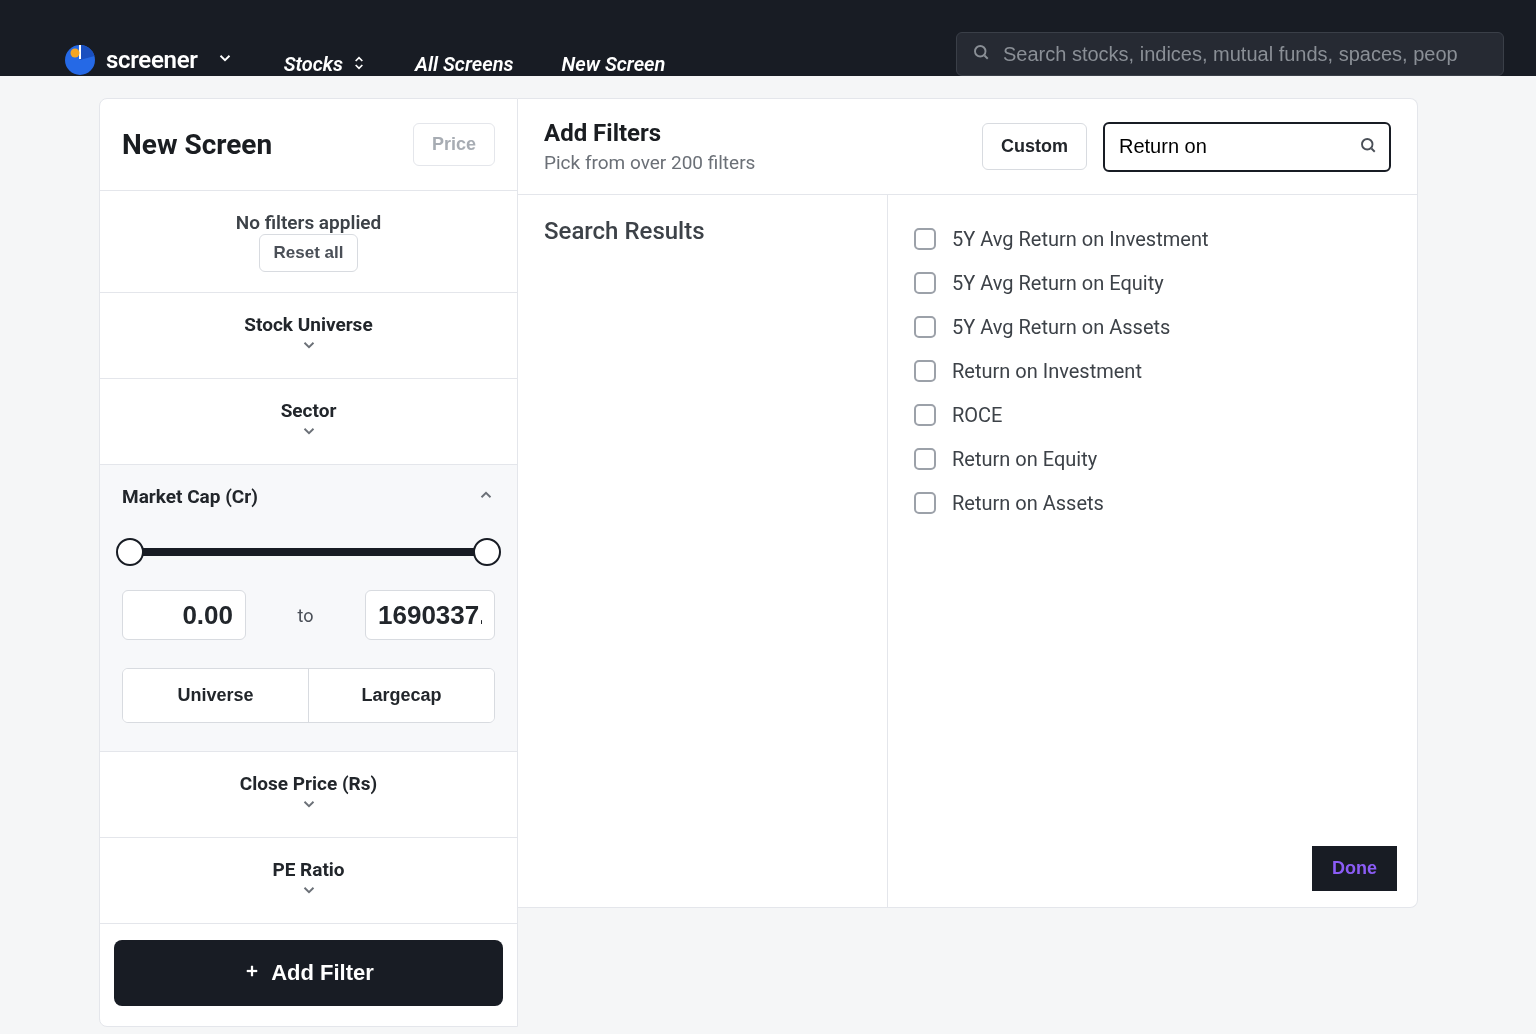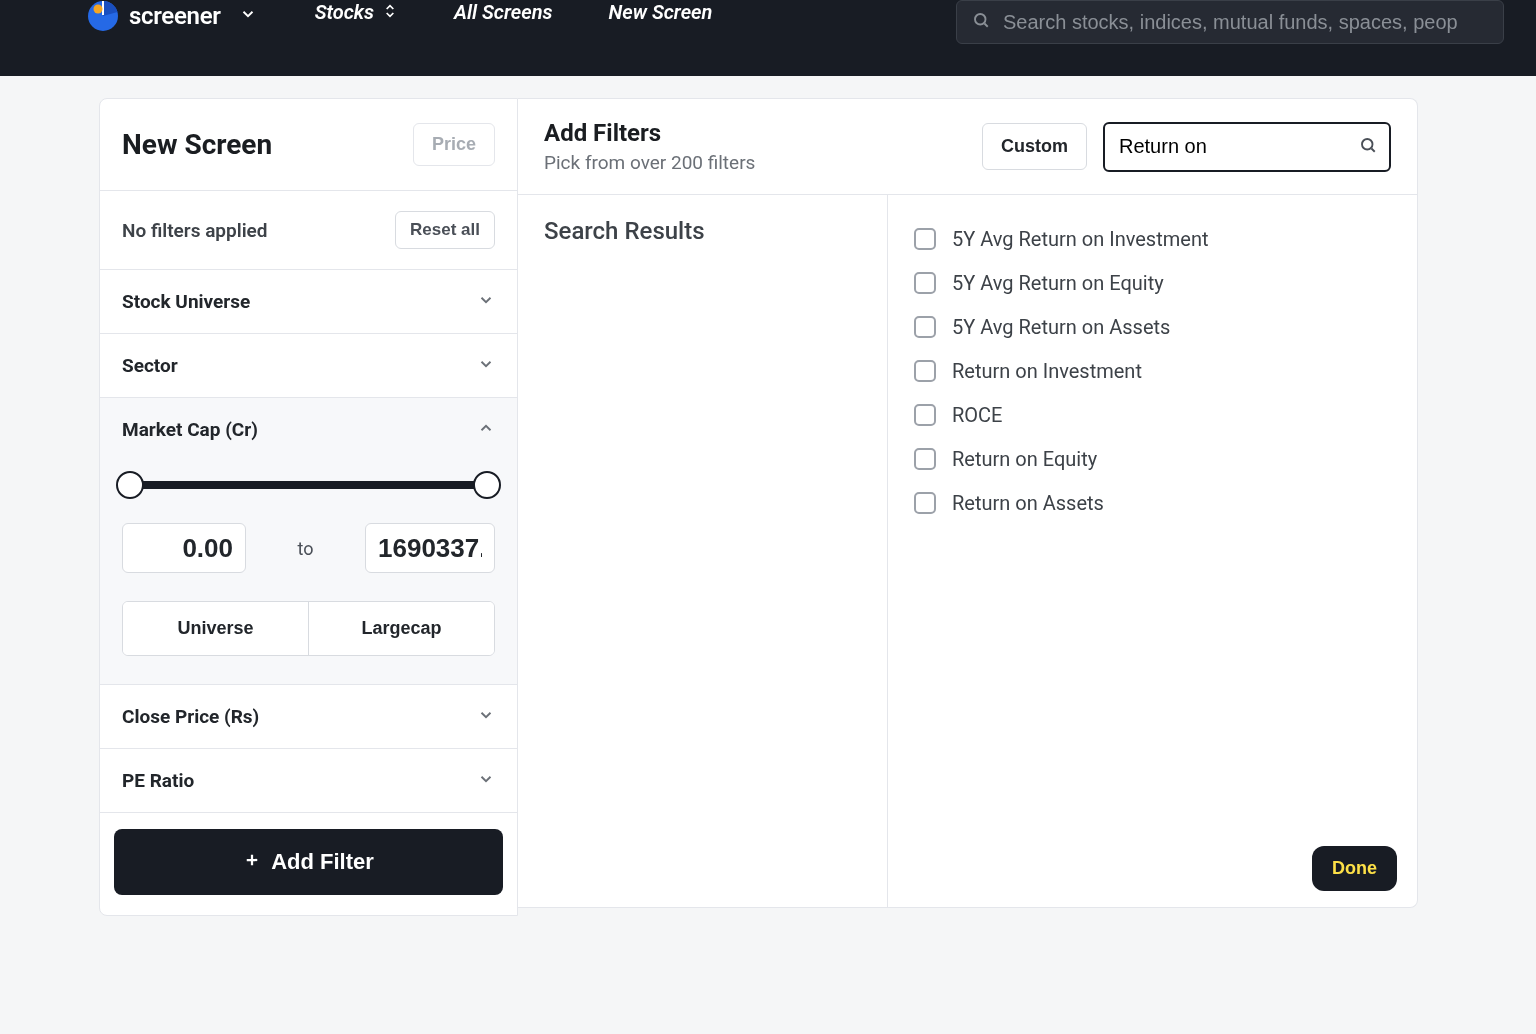--- a/index.html
+++ b/index.html
@@ -10,23 +10,23 @@
     width: 1536px;
     height: 1034px;
     overflow: hidden;
   }
 
   
   .topbar {
     background: #181c24;
     height: 76px;
     display: flex;
-    align-items: flex-start;
-    padding: 0 32px 0 87px;
-    gap: 20px;
+    align-items: flex-end;
+    padding: 0 32px 0 64px;
+    gap: 12px;
   }
   .brand {
     display: flex;
     align-items: center;
     gap: 10px;
     margin-right: 20px;
   }
   .brand-logo {
     width: 32px;
     height: 32px;
@@ -116,20 +116,21 @@
     border-radius: 6px;
     cursor: pointer;
   }
   .pl-row {
     display: flex;
     align-items: center;
     justify-content: space-between;
     padding: 20px 22px;
     border-bottom: 1px solid #e4e6eb;
     cursor: pointer;
+    flex-direction: column;
   }
   .pl-row-label {
     font-size: 19px;
     font-weight: 700;
     color: #22262b;
   }
   .reset-btn {
     border: 1px solid #d8dbe0;
     background: #fff;
     color: #4a4f57;
@@ -346,23 +347,23 @@
     font-size: 20px;
     color: #3d4248;
   }
   .done-bar {
     position: absolute;
     bottom: 16px;
     right: 20px;
   }
   .done-btn {
     background: #181c24;
-    color: #fde047;
+    color: #8b5cf6;
     border: none;
-    border-radius: 12px;
+    border-radius: 0;
     font-size: 18px;
     font-weight: 700;
     padding: 12px 20px;
     cursor: pointer;
   }
 
   
   .svg-ic { display:inline-block; vertical-align:middle; }
 </style>
 </head>

